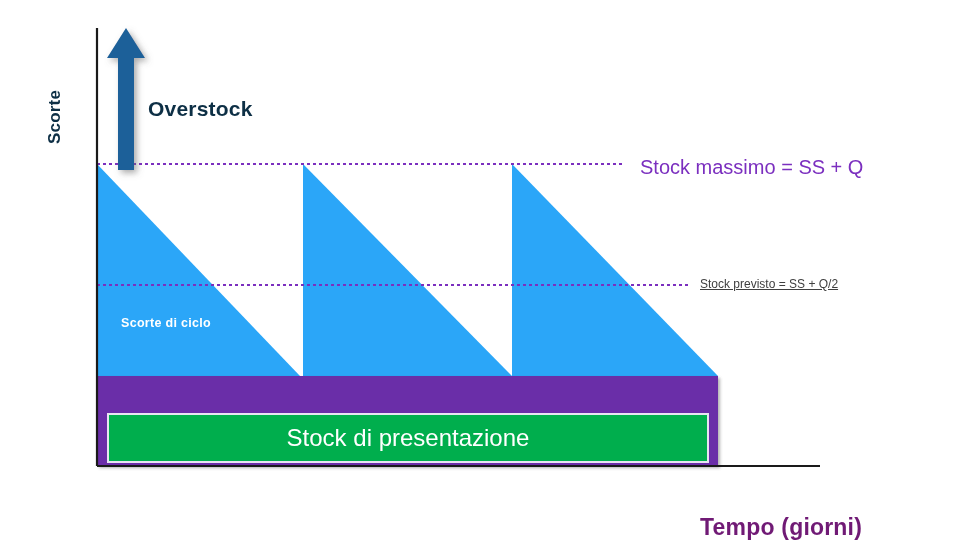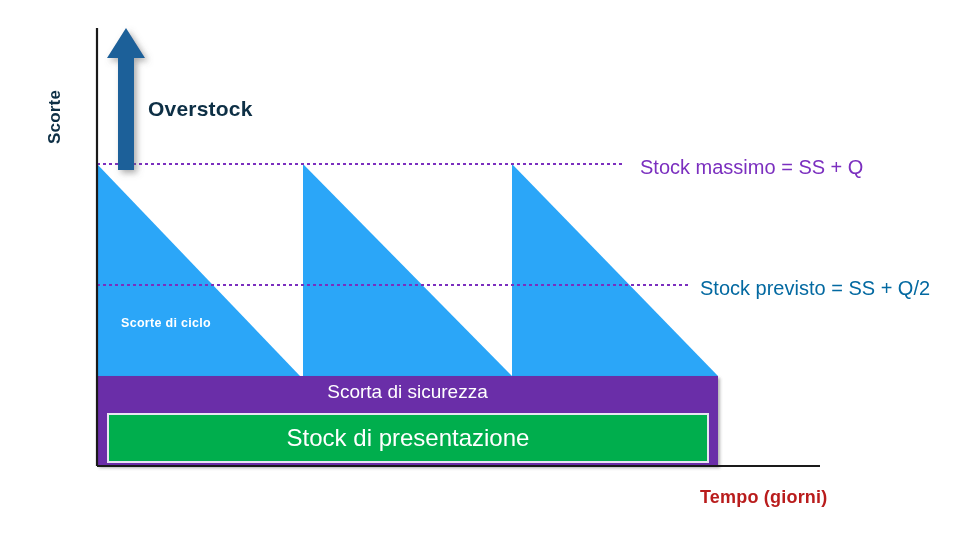--- a/index.html
+++ b/index.html
@@ -52,37 +52,38 @@
   #overstock-label {
     left: 148px;
     top: 98px;
     font-size: 21px;
     font-weight: bold;
     color: #0d2f45;
     letter-spacing: 0.2px;
   }
   #x-axis-title {
     left: 700px;
-    top: 488px;
-    font-size: 18px;
+    top: 516px;
+    font-size: 23px;
     font-weight: bold;
-    color: #b91c1c;
+    color: #701a75;
     letter-spacing: 0.2px;
   }
   #stock-max-label {
     left: 640px;
     top: 157px;
     font-size: 20px;
     color: #7b2fbf;
   }
   #stock-prev-label {
     left: 700px;
     top: 278px;
-    font-size: 20px;
-    color: #0369a1;
+    font-size: 12px;
+    color: #404040;
+    text-decoration: underline;
   }
   #cycle-stock-label {
     left: 121px;
     top: 317px;
     font-size: 12.5px;
     font-weight: bold;
     color: #ffffff;
     letter-spacing: 0.3px;
     text-align: center;
   }
@@ -144,19 +145,18 @@
   </div>
 
   <div class="lbl" id="overstock-label">Overstock</div>
 
   <div class="lbl" id="stock-max-label">Stock massimo = SS + Q</div>
 
   <div class="lbl" id="stock-prev-label">Stock previsto = SS + Q/2</div>
 
   <div class="lbl" id="cycle-stock-label">Scorte di ciclo</div>
 
-  <div class="lbl" id="safety-stock-label">Scorta di sicurezza</div>
 
   <div class="lbl" id="presentation-stock-label">Stock di presentazione</div>
 
   <div class="lbl" id="x-axis-title">Tempo (giorni)</div>
 
 </div>
 
 </body></html>

